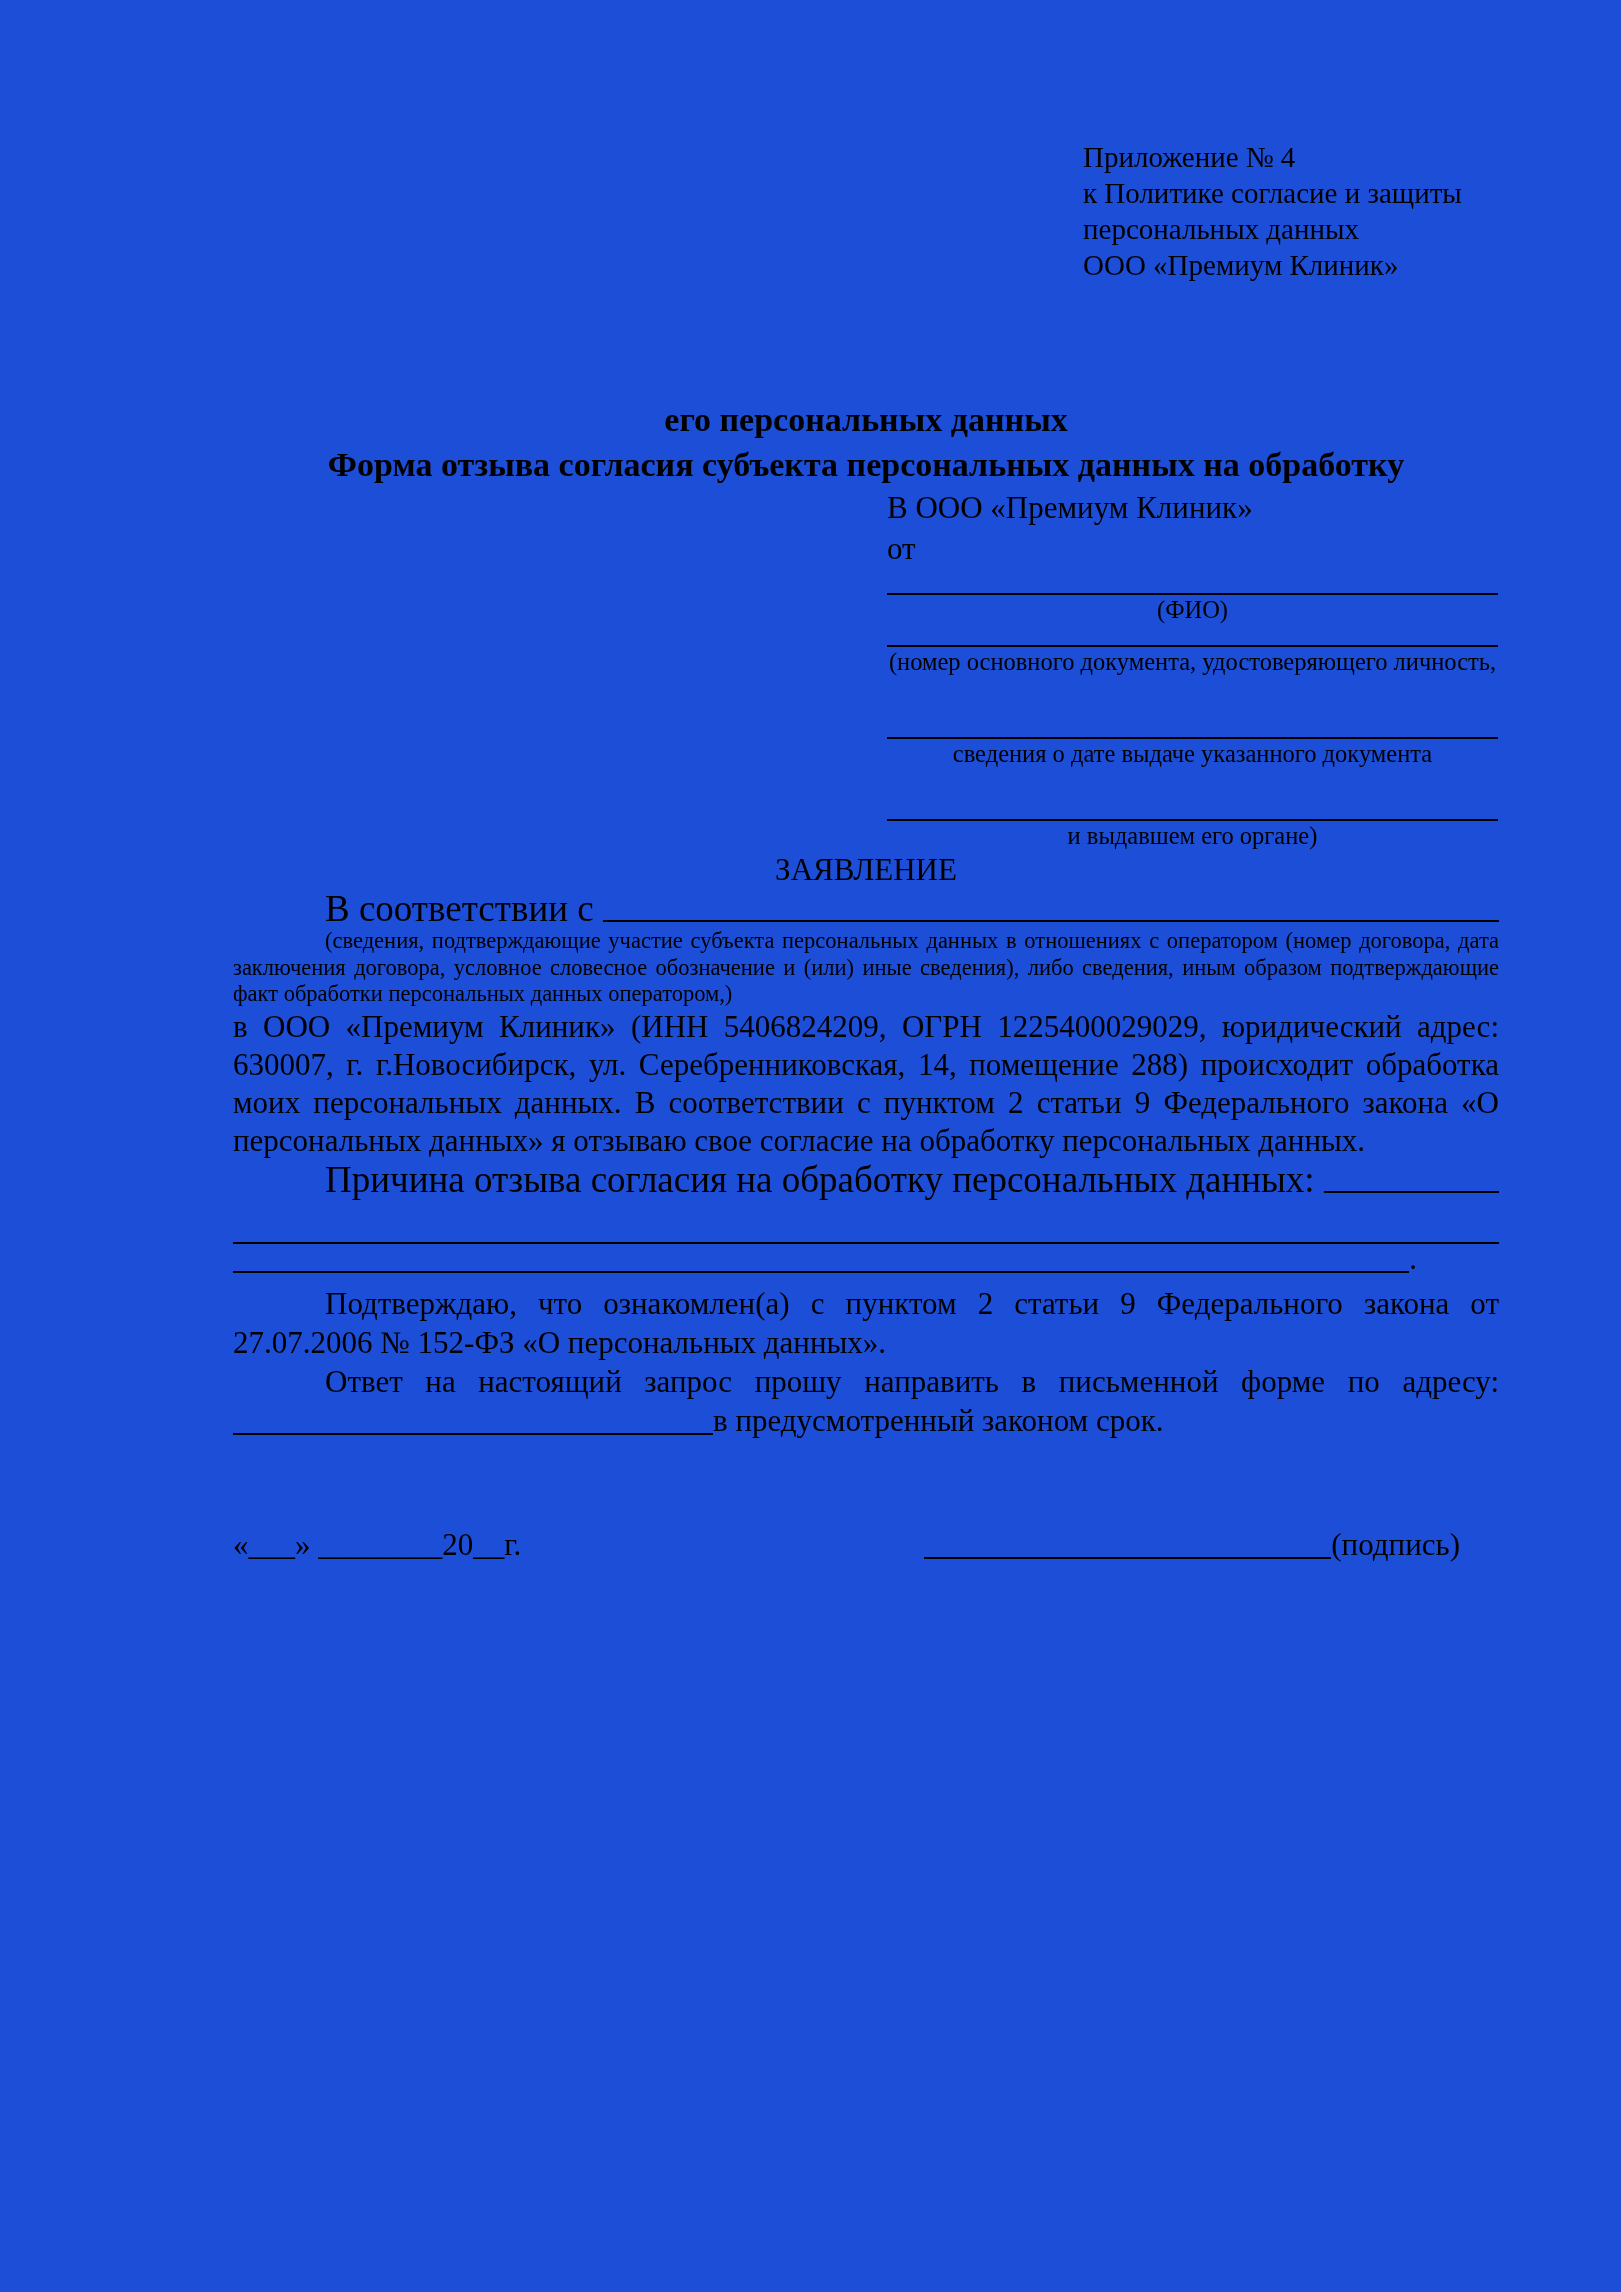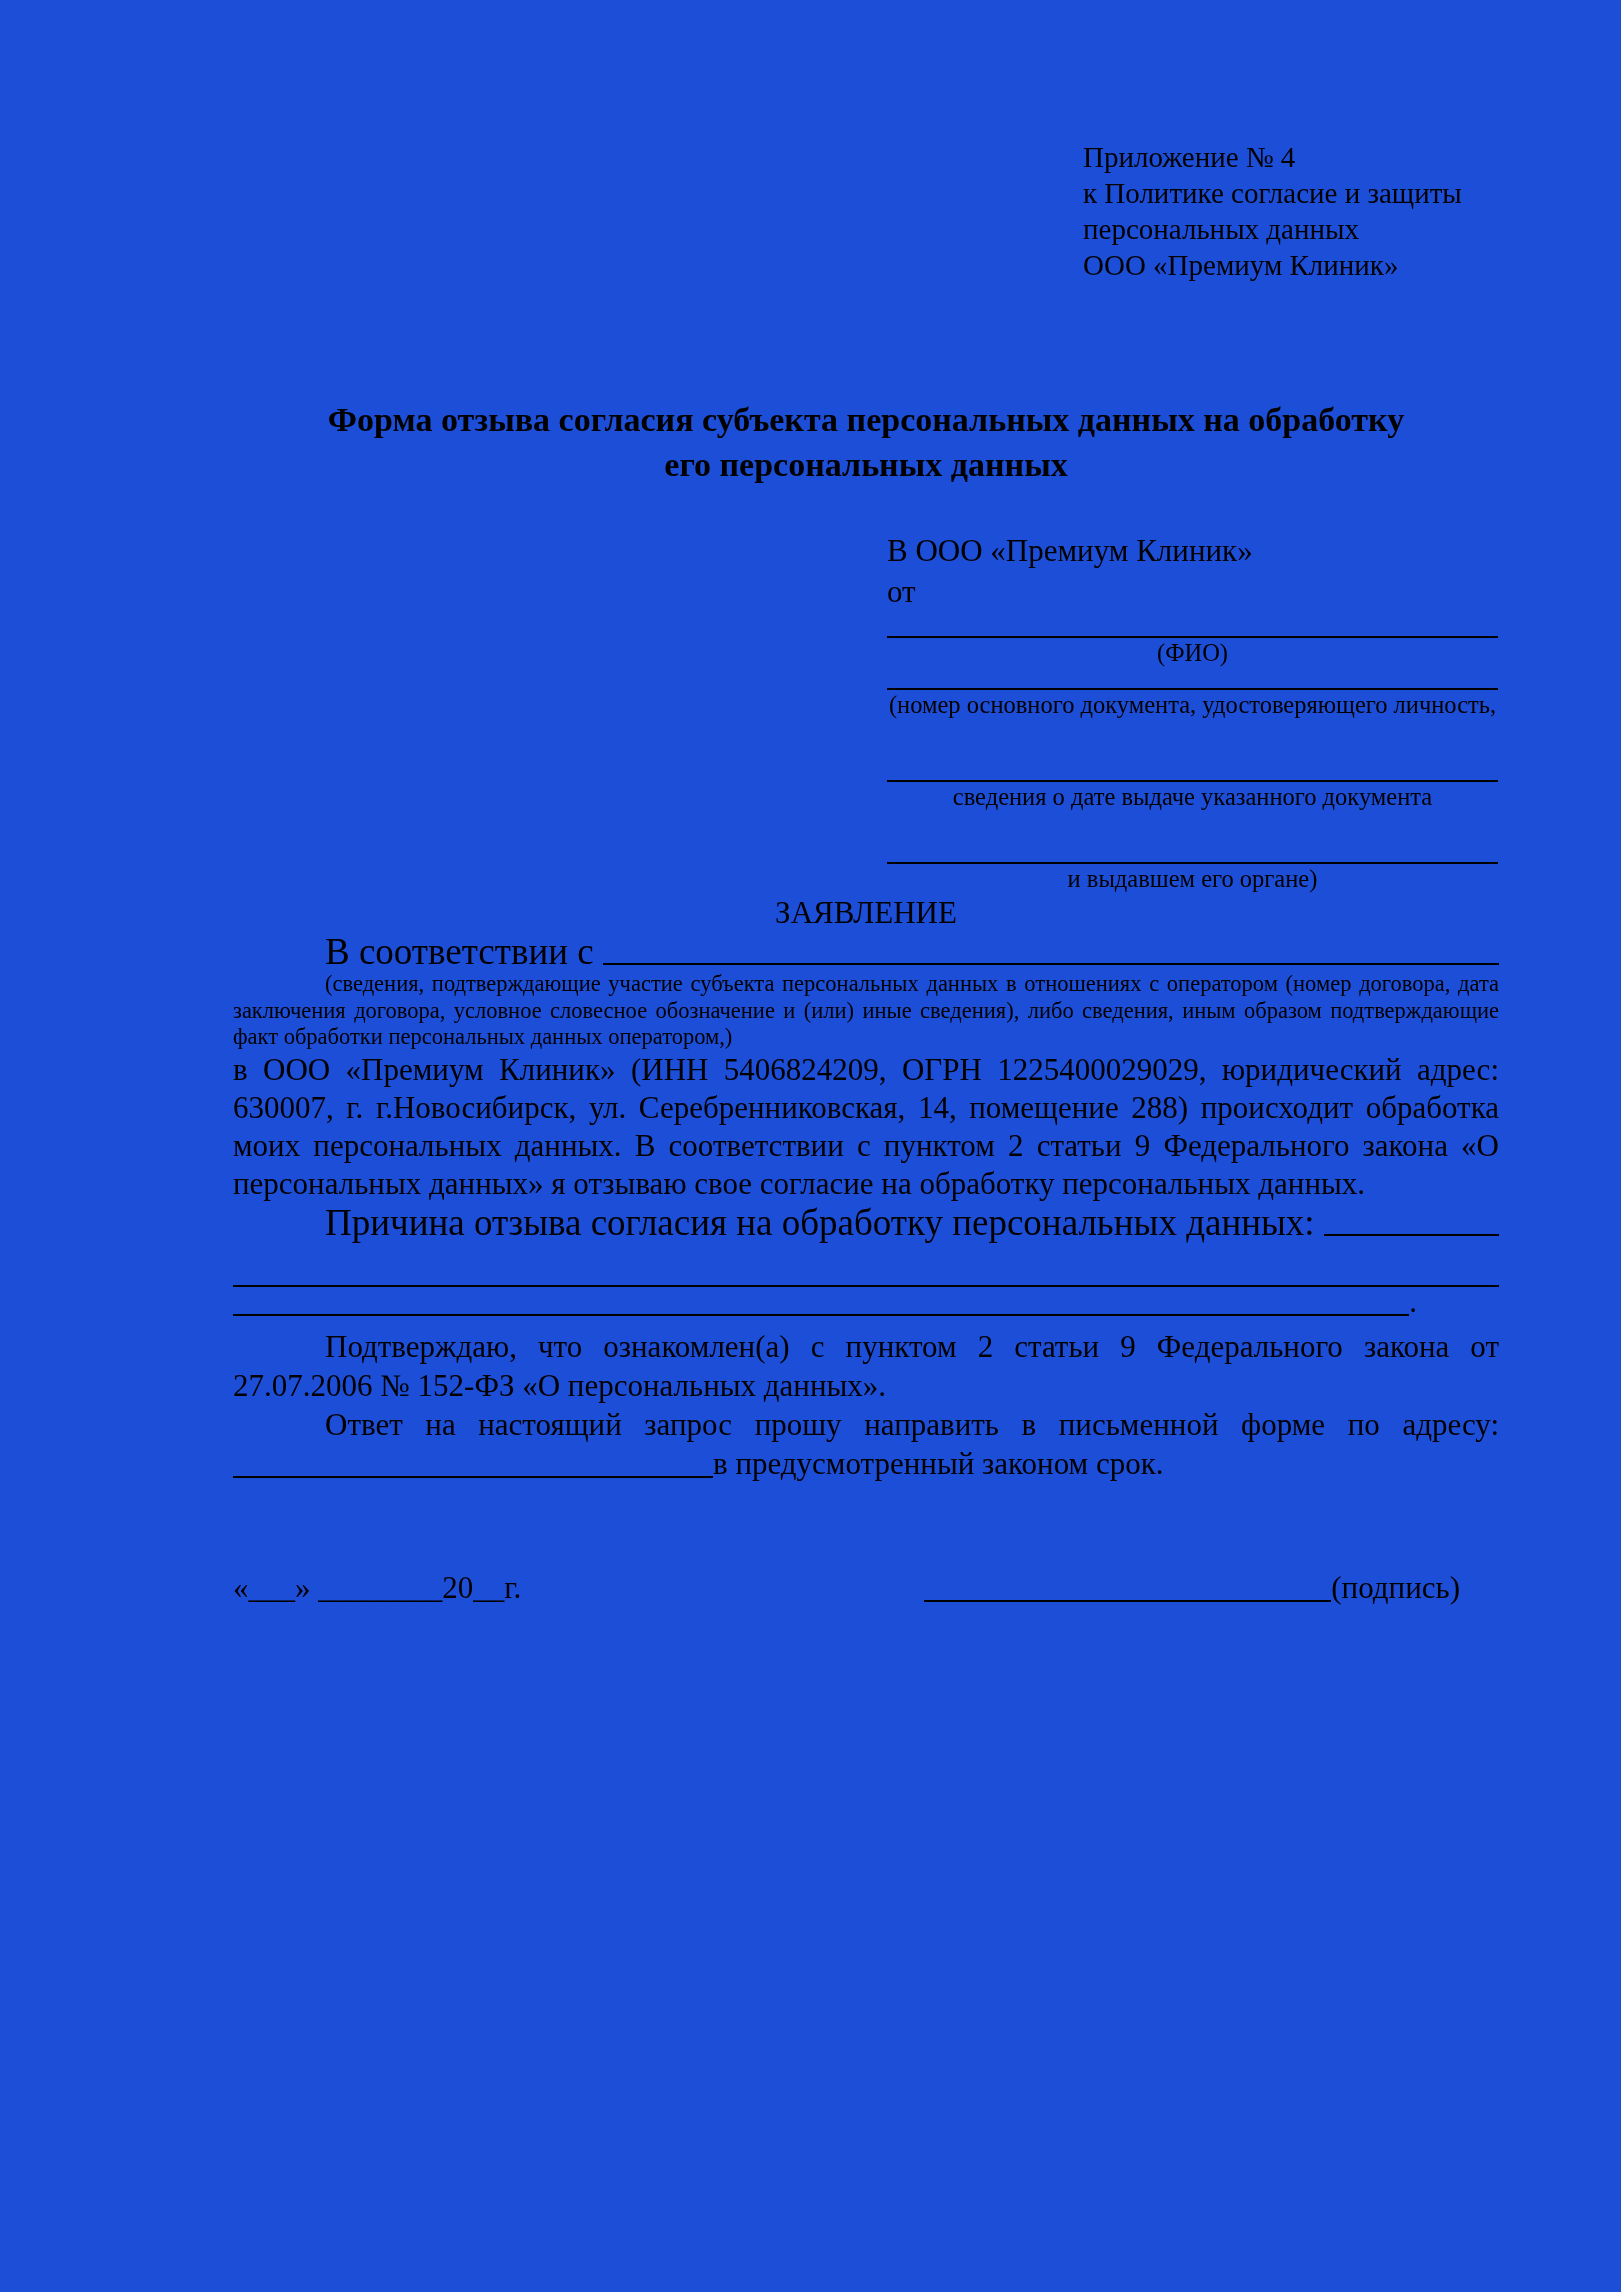--- a/index.html
+++ b/index.html
@@ -7,21 +7,21 @@
     width:1621px;height:2293px;background:#1d4ed8;color:#000000;
     font-family:"Liberation Serif","DejaVu Serif",serif;
     box-sizing:border-box;padding:139px 122px 0 233px;
     margin:0 auto;position:relative;overflow:hidden;
   }
   
   .header-note{margin-left:850px;font-size:29px;line-height:36px;}
   
   .form-title{margin-top:114px;text-align:center;font-weight:bold;font-size:34px;line-height:45px;}
   
-  .addressee{margin-top:43px;margin-left:654px;width:611px;font-size:31px;line-height:41px;}
+  .addressee{margin-left:654px;width:611px;font-size:31px;line-height:41px;}
   .blank{border-bottom:2.9px solid #000;}
   .b1{height:23.5px;} .b2{height:21.6px;} .b3{height:61px;} .b4{height:51px;}
   .caption{font-size:24.5px;line-height:29px;text-align:center;white-space:nowrap;}
   
   .statement-heading{margin-top:0;text-align:center;font-size:31px;line-height:39px;}
   .fill-row{display:flex;align-items:flex-end;font-size:37px;line-height:39px;}
   .fill-row .indent{padding-left:92px;white-space:nowrap;}
   .fill{flex:1 1 auto;border-bottom:2.9px solid #000;margin-bottom:5.9px;margin-left:9.8px;}
   .fine-print{font-size:22.5px;line-height:26.5px;text-align:justify;text-indent:92px;}
   .body-par{font-size:31px;line-height:38px;text-align:justify;}
@@ -43,22 +43,22 @@
 <div class="page">
 
   <div class="header-note">
     <div>Приложение № 4</div>
     <div>к Политике согласие и защиты</div>
     <div>персональных данных</div>
     <div>ООО «Премиум Клиник»</div>
   </div>
 
   <div class="form-title">
+    <div>его персональных данных</div>
     <div>Форма отзыва согласия субъекта персональных данных на обработку</div>
-    <div>его персональных данных</div>
   </div>
 
   <div class="addressee">
     <div>В ООО «Премиум Клиник»</div>
     <div>от</div>
     <div class="blank b1"></div>
     <div class="caption">(ФИО)</div>
     <div class="blank b2"></div>
     <div class="caption">(номер основного документа, удостоверяющего личность,</div>
     <div class="blank b3"></div>

